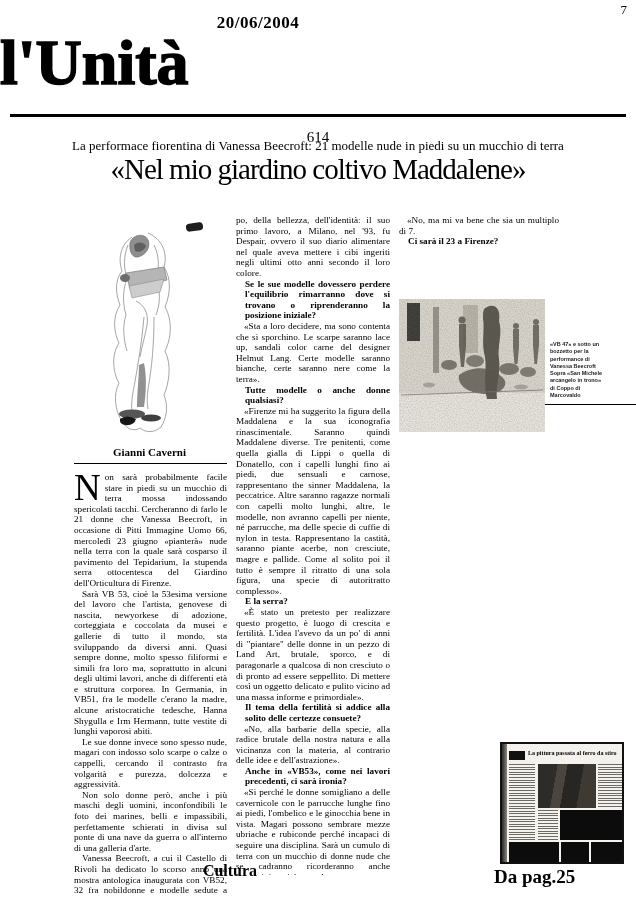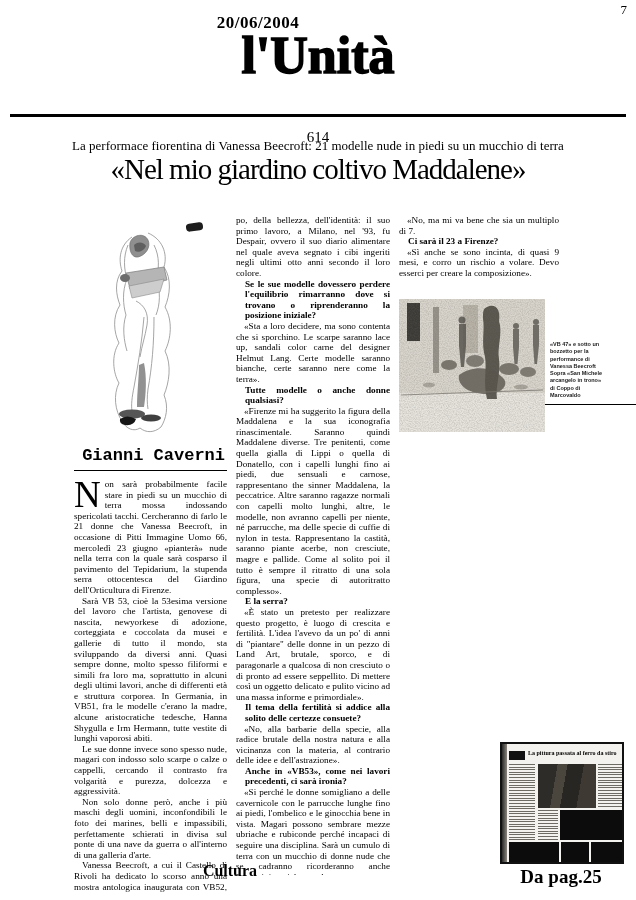--- a/index.html
+++ b/index.html
@@ -7,57 +7,57 @@
   #page {
     position:relative; width:636px; height:900px; background:#fff;
     font-family:"Liberation Serif", serif; color:#000; overflow:hidden;
     margin:0 auto;
   }
   .abs { position:absolute; }
 
   
   #pagenum { top:2px; right:9px; font-size:13px; }
   #date    { top:13px; left:0; width:516px; text-align:center; font-size:17px; font-weight:bold; letter-spacing:.5px; }
-  #masthead{ top:26px; left:0; width:636px; text-align:center; font-size:52px; font-weight:bold;
+  #masthead{ top:26px; left:0; width:636px; font-size:64px; font-weight:bold;
              letter-spacing:0px; -webkit-text-stroke:1.6px #000; }
   #issue   { top:94px; left:0; width:636px; text-align:center; font-size:15px; font-weight:normal;margin-top:35px; }
   #header-rule { top:114px; left:10px; width:616px; height:3px; background:#000; }
 
   
   #kicker   { top:138px; left:40px; width:556px; text-align:center; font-size:13px; }
   #headline { top:153px; left:10px; width:616px; text-align:center; font-size:29px; letter-spacing:-1px; white-space:nowrap; }
 
   
   .col { position:absolute; top:215px; }
   #col1 { left:74px;  width:153px; height:678px; overflow:hidden; }
   #col2 { left:236px; width:154px; height:660px; overflow:hidden; }
   #col3 { left:399px; width:160px; height:90px; overflow:hidden; }
 
   .body-text, .q, .a { font-size:9.2px; line-height:10.6px; text-align:justify; }
   .a { text-indent:8px; }
   .p-indent { text-indent:8px; }
   .q { font-weight:bold; padding-left:9px; }
 
   #illustration { display:block; }
-  #byline { text-align:right; font-weight:bold; font-size:17px; margin:4px 2px 5px 0;font-family:Liberation Mono, monospace; }
+  #byline { text-align:center; font-weight:bold; font-size:11px; margin:4px 2px 5px 0; }
   #byline-rule { height:1px; background:#000; margin-bottom:8px; }
 
   .dropcap {
     float:left; font-size:37px; line-height:29px; padding:1px 4px 0 0; font-weight:normal;
   }
 
   
   #photo { top:299px; left:399px; width:146px; height:133px; }
   #photo-caption { top:341px; left:550px; width:55px; font-family:"Liberation Sans", sans-serif;
                    font-size:5.5px; line-height:7.3px; color:#222; font-weight:bold; }
   #caption-rule { top:404px; left:545px; width:91px; height:1px; background:#000; }
 
   
   #section-label { top:862px; left:75px; width:310px; text-align:center; font-size:16px; font-weight:bold; }
-  #from-page     { top:866px; left:494px; width:134px; text-align:center; font-size:19px; font-weight:bold;font-family:Liberation Serif, serif; }
+  #from-page     { top:866px; left:494px; width:134px; font-size:19px; font-weight:bold;font-family:Liberation Serif, serif; }
 
   
   #thumb { top:742px; left:500px; width:124px; height:122px; border:2px solid #111; background:#f4f2ee; }
   #thumb .t-abs { position:absolute; }
   .ft { background:repeating-linear-gradient(to bottom,#6e6a64 0px,#6e6a64 1px,transparent 1px,transparent 2.6px); }
   #thumb-spine { left:0; top:0; width:5px; height:118px; background:linear-gradient(to right,#2b2a28,#8a867e); }
   #thumb-kicker-box { left:7px; top:7px; width:16px; height:9px; background:#111; }
   #thumb-headline { left:26px; top:6px; width:94px; font-size:6px; font-weight:bold; line-height:6px;
                     font-family:"Liberation Serif", serif; white-space:nowrap; overflow:hidden; }
   #thumb-photo { left:36px; top:20px; width:58px; height:44px;
@@ -107,38 +107,37 @@
     <div id="byline">Gianni Caverni</div>
     <div id="byline-rule"></div>
     <p class="body-text"><span class="dropcap">N</span><span>on sarà probabilmente facile stare in piedi su un mucchio di terra mossa indossando spericolati tacchi. Cercheranno di farlo le 21 donne che Vanessa Beecroft, in occasione di Pitti Immagine Uomo 66, mercoledì 23 giugno «pianterà» nude nella terra con la quale sarà cosparso il pavimento del Tepidarium, la stupenda serra ottocentesca del Giardino dell'Orticultura di Firenze.</span></p>
     <p class="body-text p-indent">Sarà VB 53, cioè la 53esima versione del lavoro che l'artista, genovese di nascita, newyorkese di adozione, corteggiata e coccolata da musei e gallerie di tutto il mondo, sta sviluppando da diversi anni. Quasi sempre donne, molto spesso filiformi e simili fra loro ma, soprattutto in alcuni degli ultimi lavori, anche di differenti età e struttura corporea. In Germania, in VB51, fra le modelle c'erano la madre, alcune aristocratiche tedesche, Hanna Shygulla e Irm Hermann, tutte vestite di lunghi vaporosi abiti.</p>
     <p class="body-text p-indent">Le sue donne invece sono spesso nude, magari con indosso solo scarpe o calze o cappelli, cercando il contrasto fra volgarità e purezza, dolcezza e aggressività.</p>
     <p class="body-text p-indent">Non solo donne però, anche i più maschi degli uomini, inconfondibili le foto dei marines, belli e impassibili, perfettamente schierati in divisa sul ponte di una nave da guerra o all'interno di una galleria d'arte.</p>
     <p class="body-text p-indent">Vanessa Beecroft, a cui il Castello di Rivoli ha dedicato lo scorso anno una mostra antologica inaugurata con VB52, 32 fra nobildonne e modelle sedute a mangiare ad una tavola di cristallo, lavora sul tema delle ossessioni femminili, quelle del cor-</p>
   </div>
 
   <div class="col" id="col2">
-    <p class="body-text">po, della bellezza, dell'identità: il suo primo lavoro, a Milano, nel '93, fu Despair, ovvero il suo diario alimentare nel quale aveva segnato i cibi ingeriti negli ultimi otto anni secondo il loro colore.</p>
+    <p class="body-text">po, della bellezza, dell'identità: il suo primo lavoro, a Milano, nel '93, fu Despair, ovvero il suo diario alimentare nel quale aveva mettere i cibi ingeriti negli ultimi otto anni secondo il loro colore.</p>
     <p class="q">Se le sue modelle dovessero perdere l'equilibrio rimarranno dove si trovano o riprenderanno la posizione iniziale?</p>
     <p class="a">«Sta a loro decidere, ma sono contenta che si sporchino. Le scarpe saranno lace up, sandali color carne del designer Helmut Lang. Certe modelle saranno bianche, certe saranno nere come la terra».</p>
     <p class="q">Tutte modelle o anche donne qualsiasi?</p>
     <p class="a">«Firenze mi ha suggerito la figura della Maddalena e la sua iconografia rinascimentale. Saranno quindi Maddalene diverse. Tre penitenti, come quella gialla di Lippi o quella di Donatello, con i capelli lunghi fino ai piedi, due sensuali e carnose, rappresentano the sinner Maddalena, la peccatrice. Altre saranno ragazze normali con capelli molto lunghi, altre, le modelle, non avranno capelli per niente, né parrucche, ma delle specie di cuffie di nylon in testa. Rappresentano la castità, saranno piante acerbe, non cresciute, magre e pallide. Come al solito poi il tutto è sempre il ritratto di una sola figura, una specie di autoritratto complesso».</p>
     <p class="q">E la serra?</p>
     <p class="a">«È stato un pretesto per realizzare questo progetto, è luogo di crescita e fertilità. L'idea l'avevo da un po' di anni di "piantare" delle donne in un pezzo di Land Art, brutale, sporco, e di paragonarle a qualcosa di non cresciuto o di pronto ad essere seppellito. Di mettere così un oggetto delicato e pulito vicino ad una massa informe e primordiale».</p>
     <p class="q">Il tema della fertilità si addice alla solito delle certezze consuete?</p>
     <p class="a">«No, alla barbarie della specie, alla radice brutale della nostra natura e alla vicinanza con la materia, al contrario delle idee e dell'astrazione».</p>
     <p class="q">Anche in «VB53», come nei lavori precedenti, ci sarà ironia?</p>
     <p class="a">«Si perché le donne somigliano a delle cavernicole con le parrucche lunghe fino ai piedi, l'ombelico e le ginocchia bene in vista. Magari possono sembrare mezze ubriache e rubiconde perché incapaci di seguire una disciplina. Sarà un cumulo di terra con un mucchio di donne nude che se cadranno ricorderanno anche immagini storiche, crude e paurose».</p>
 
   </div>
 
   <div class="col" id="col3">
     <p class="a">«No, ma mi va bene che sia un multiplo di 7.</p>
     <p class="q">Ci sarà il 23 a Firenze?</p>
-    <p class="a">«Sì anche se sono incinta, di quasi 9 mesi, e corro un rischio a volare. Devo esserci per creare la composizione».</p>
   </div>
 
   <svg class="abs" id="photo" width="146" height="133" viewBox="0 0 146 133">
     <defs>
       <filter id="grain" x="0" y="0" width="100%" height="100%">
         <feTurbulence type="fractalNoise" baseFrequency="0.85" numOctaves="2" seed="7" result="n"></feTurbulence>
         <feColorMatrix in="n" type="matrix" values="0 0 0 0 0.15  0 0 0 0 0.15  0 0 0 0 0.13  0.9 0 0 0 -0.32"></feColorMatrix>
       </filter>
     </defs>
     <rect width="146" height="133" fill="#e7e4de"></rect>

